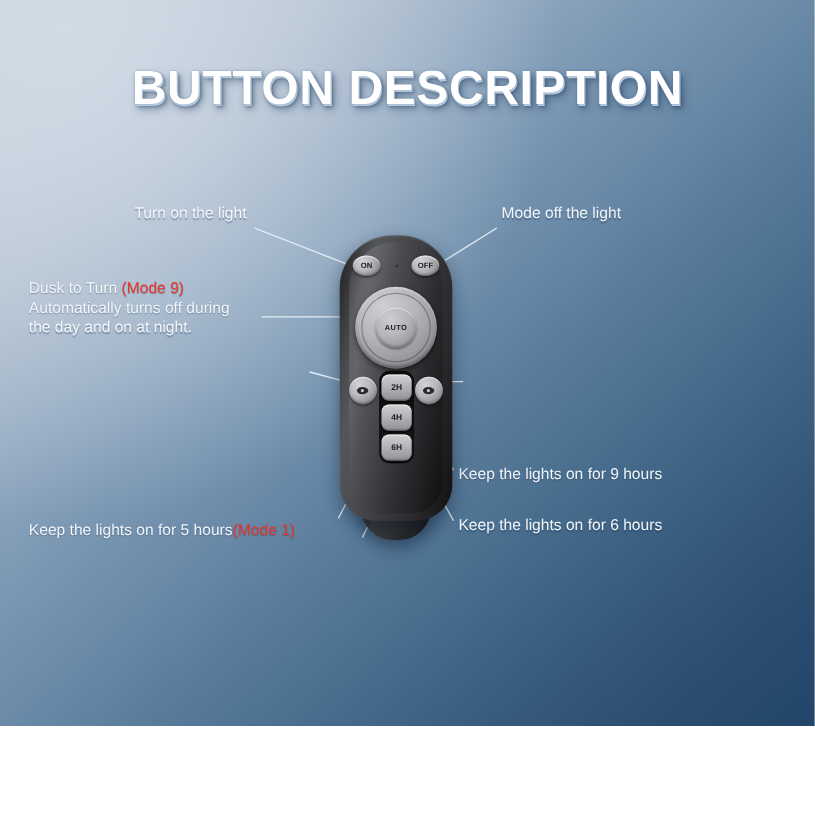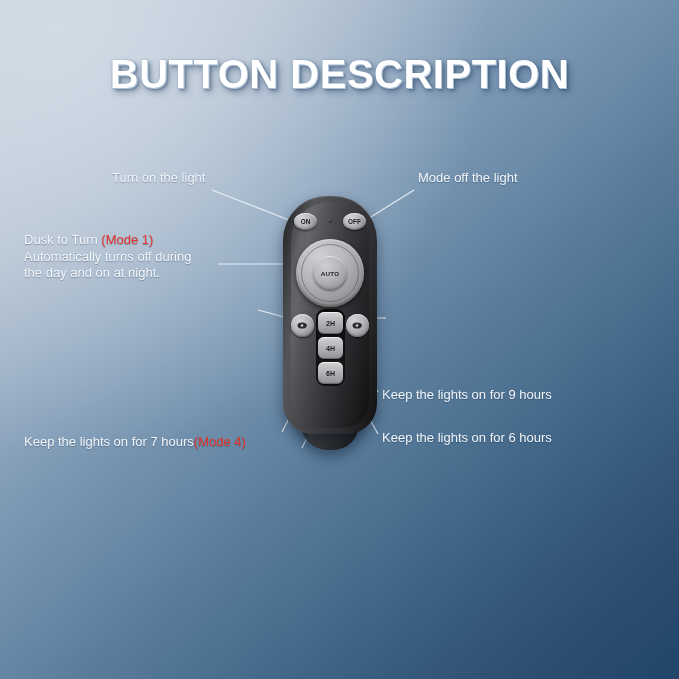--- a/index.html
+++ b/index.html
@@ -4,21 +4,21 @@
 <title>Button Description</title>
 <style>
   html,body{margin:0;padding:0;}
   body{
     width:679px;height:679px;
     font-family:"Liberation Sans","DejaVu Sans",sans-serif;
     overflow:hidden;
   }
   #stage{
     position:relative;
-    width:679px;height:679px;
+    width:679px;height:605px;
     background:
       radial-gradient(circle at 8% 4%, rgba(210,220,231,0.95) 0%, rgba(210,220,231,0) 48%),
       linear-gradient(138deg,
         #c6d0da 0%,
         #bfcad6 10%,
         #adbccc 20%,
         #95abc2 30%,
         #7d99b4 40%,
         #6a8aa8 50%,
         #5b7d9c 58%,
@@ -207,29 +207,29 @@
       <line x1="282" y1="432" x2="322" y2="354"></line>
       <line x1="302" y1="448" x2="336" y2="378"></line>
     </g>
   </svg>
 
   <div class="callout one-line" id="c-on">Turn on the light</div>
 
   <div class="callout one-line" id="c-off">Mode off the light</div>
 
   <div class="callout" id="c-dusk">
-    <span>Dusk to Turn </span><span class="mode">(Mode 1)</span><span>
+    <span>Dusk to Turn </span><span class="mode">(Mode 9)</span><span>
 Automatically turns off during
 the day and on at night.</span>
   </div>
 
 
 
   <div class="callout one-line" id="c-4h">
-    <span>Keep the lights on for 7 hours</span><span class="mode">(Mode 4)</span>
+    <span>Keep the lights on for 5 hours</span><span class="mode">(Mode 1)</span>
   </div>
 
   <div class="callout one-line" id="c-2h">Keep the lights on for 9 hours</div>
 
   <div class="callout one-line" id="c-6h">Keep the lights on for 6 hours</div>
 
   <div class="remote">
     <div class="remote-taper"></div>
     <div class="remote-body"></div>
 

